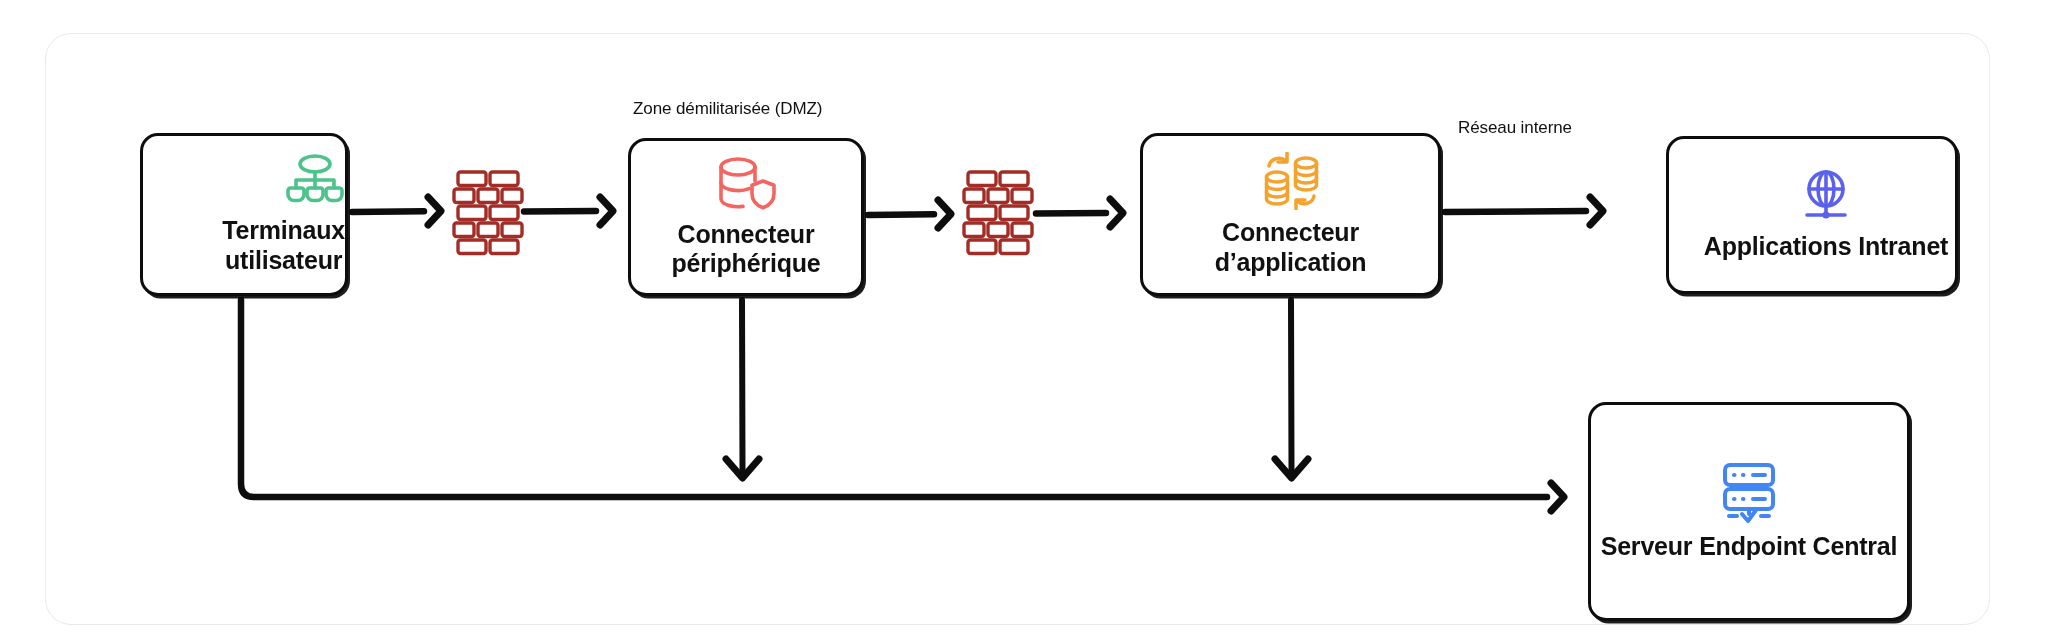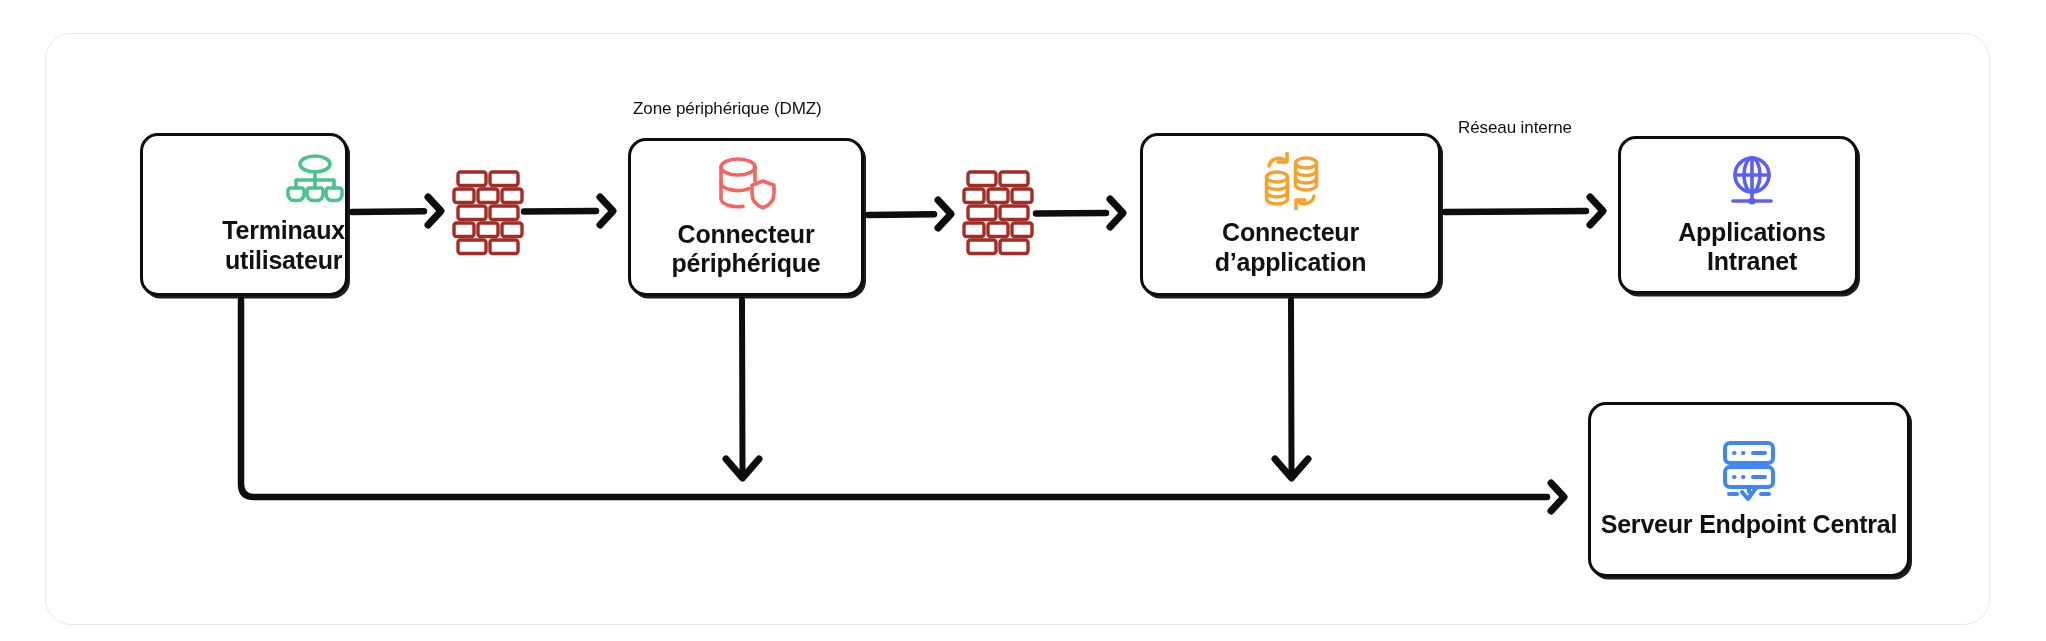--- a/index.html
+++ b/index.html
@@ -36,24 +36,24 @@
 
   #node-terminaux{left:140px;top:133px;width:208px;height:163px;align-items:flex-end;}
   #node-terminaux .label{font-size:25px;}
 
   #node-edge{left:628px;top:138px;width:236px;height:158px;}
   #node-edge .label{font-size:25px;}
 
   #node-app{left:1140px;top:133px;width:301px;height:163px;}
   #node-app .label{font-size:25px;}
 
-  #node-intranet{left:1618px;top:136px;width:240px;height:158px;padding-left:28px;}
+  #node-intranet{left:1666px;top:136px;width:292px;height:158px;padding-left:28px;}
   #node-intranet .label{font-size:25px;}
 
-  #node-server{left:1588px;top:402px;width:322px;height:175px;}
+  #node-server{left:1588px;top:402px;width:322px;height:219px;}
   #node-server .label{font-size:25px;}
 
   .zone-label{
     position:absolute;color:#111111;font-size:17px;
     white-space:nowrap;letter-spacing:-0.1px;
   }
   #zone-dmz{left:633px;top:99px;}
   #zone-internal{left:1458px;top:100px;margin-top:18px;}
 
   .firewall{position:absolute;}
@@ -146,21 +146,21 @@
         <rect x="38" y="36" width="28" height="13.5" rx="2.5"></rect>
         <rect x="2" y="53" width="20" height="13.5" rx="2.5"></rect>
         <rect x="26" y="53" width="20" height="13.5" rx="2.5"></rect>
         <rect x="50" y="53" width="20" height="13.5" rx="2.5"></rect>
         <rect x="6" y="70" width="28" height="13.5" rx="2.5"></rect>
         <rect x="38" y="70" width="28" height="13.5" rx="2.5"></rect>
       </g>
     </svg>
   </div>
 
-  <div class="zone-label" id="zone-dmz">Zone périphérique (DMZ)</div>
+  <div class="zone-label" id="zone-dmz">Zone démilitarisée (DMZ)</div>
   <div class="zone-label" id="zone-internal">Réseau interne</div>
 
   <div class="node" id="node-terminaux">
     <span class="icon">
       <svg width="60" height="54" viewBox="0 0 60 54">
         <g fill="none" stroke="#4CC38A" stroke-width="3.6" stroke-linecap="round" stroke-linejoin="round">
           <ellipse cx="30" cy="10" rx="15" ry="8"></ellipse>
           <path d="M30,18 L30,26"></path>
           <path d="M11,34 L11,26 L49,26 L49,34"></path>
           <path d="M30,26 L30,34"></path>

